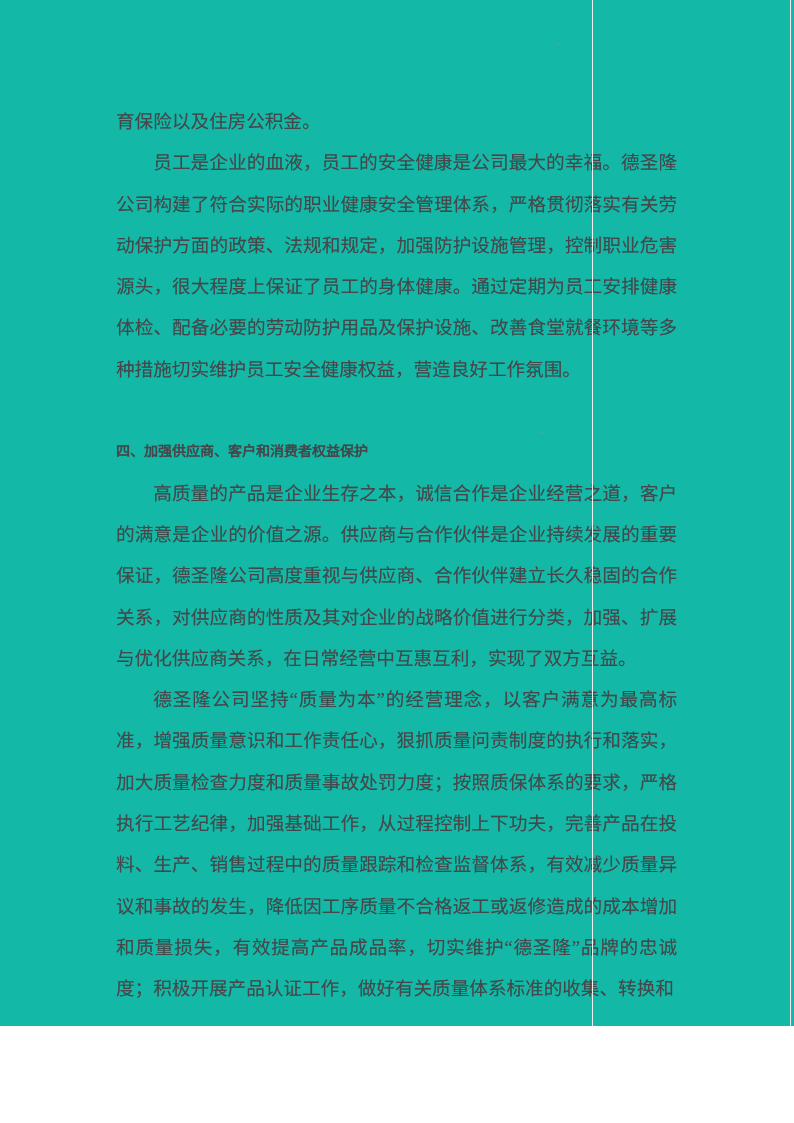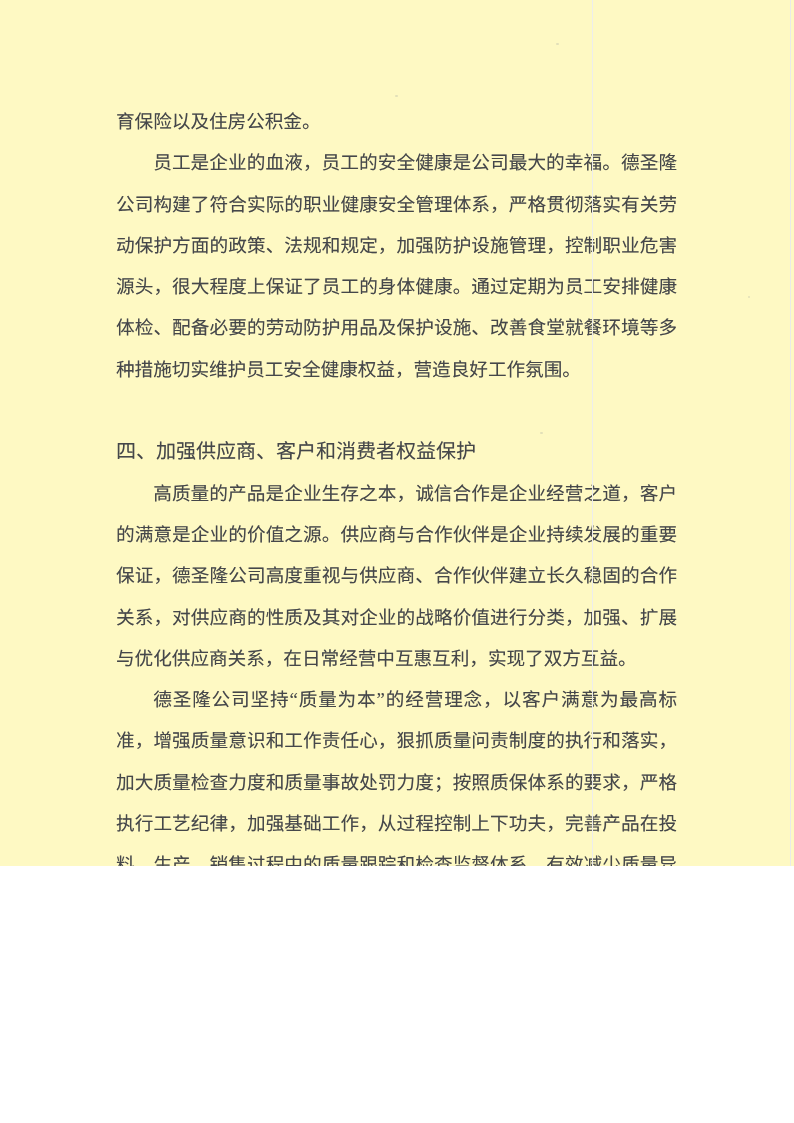--- a/index.html
+++ b/index.html
@@ -5,22 +5,22 @@
   html, body {
     margin: 0;
     padding: 0;
     width: 794px;
     height: 1123px;
     background: #ffffff;
   }
   .paper {
     position: relative;
     width: 794px;
-    height: 866px;
-    background: #fef9c3;
+    height: 1026px;
+    background: #14b8a6;
     overflow: hidden;
     font-family: "Liberation Serif", "DejaVu Serif", serif;
     color: #45474a;
   }
   
   .textblock {
     position: absolute;
     left: 116px;
     top: 101px;
     width: 561px;
@@ -28,22 +28,22 @@
     line-height: 41.3px;
     text-align: justify;
     text-justify: inter-ideograph;
     text-shadow: 0.2px 0.2px 0.4px rgba(70,70,74,0.35);
   }
   .textblock p { margin: 0; padding: 0; }
   .para-indent { text-indent: 2em; }
   .section-heading {
     margin: 41.3px 0 0 0;
     padding: 0;
-    font-size: 20px;
-    font-weight: normal;
+    font-size: 14px;
+    font-weight: bold;
     line-height: 41.3px;
   }
   
   .scan-vline-mid {
     position: absolute;
     left: 592px;
     top: 0;
     width: 1px;
     height: 1108px;
     background: #ededec;

